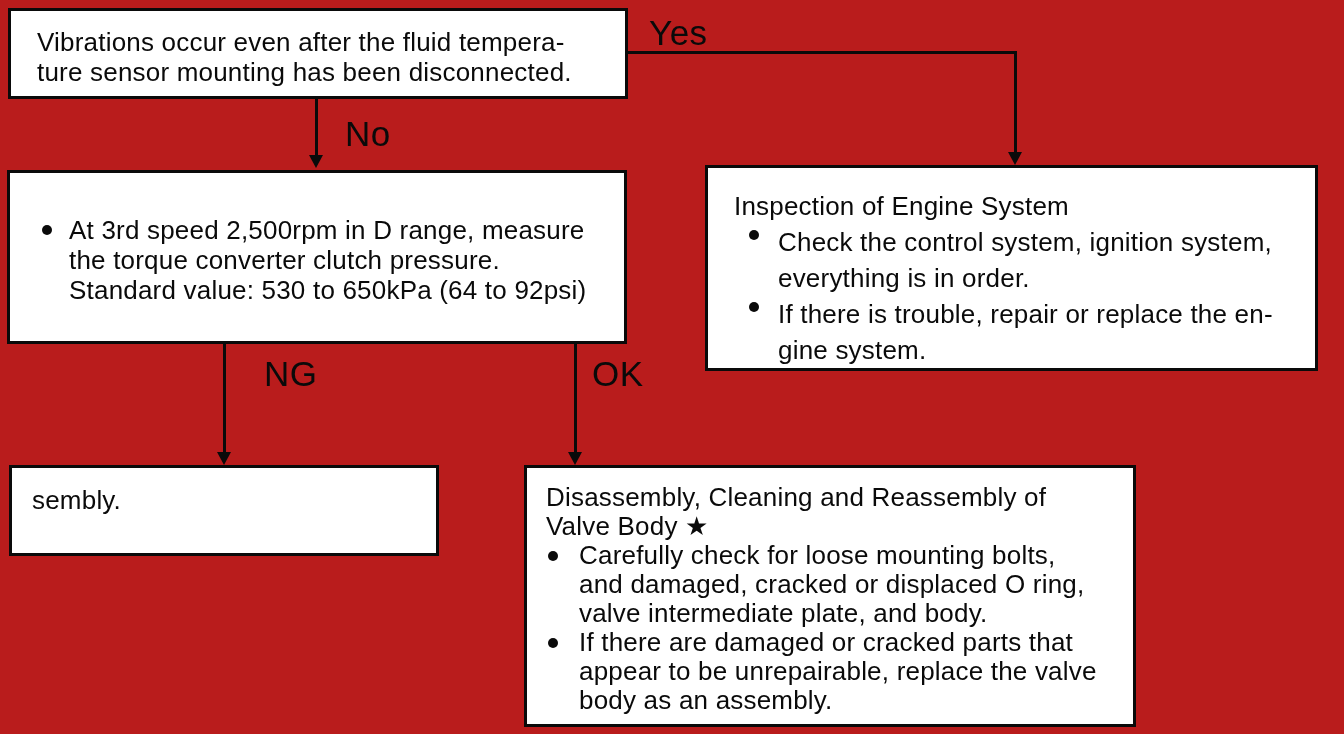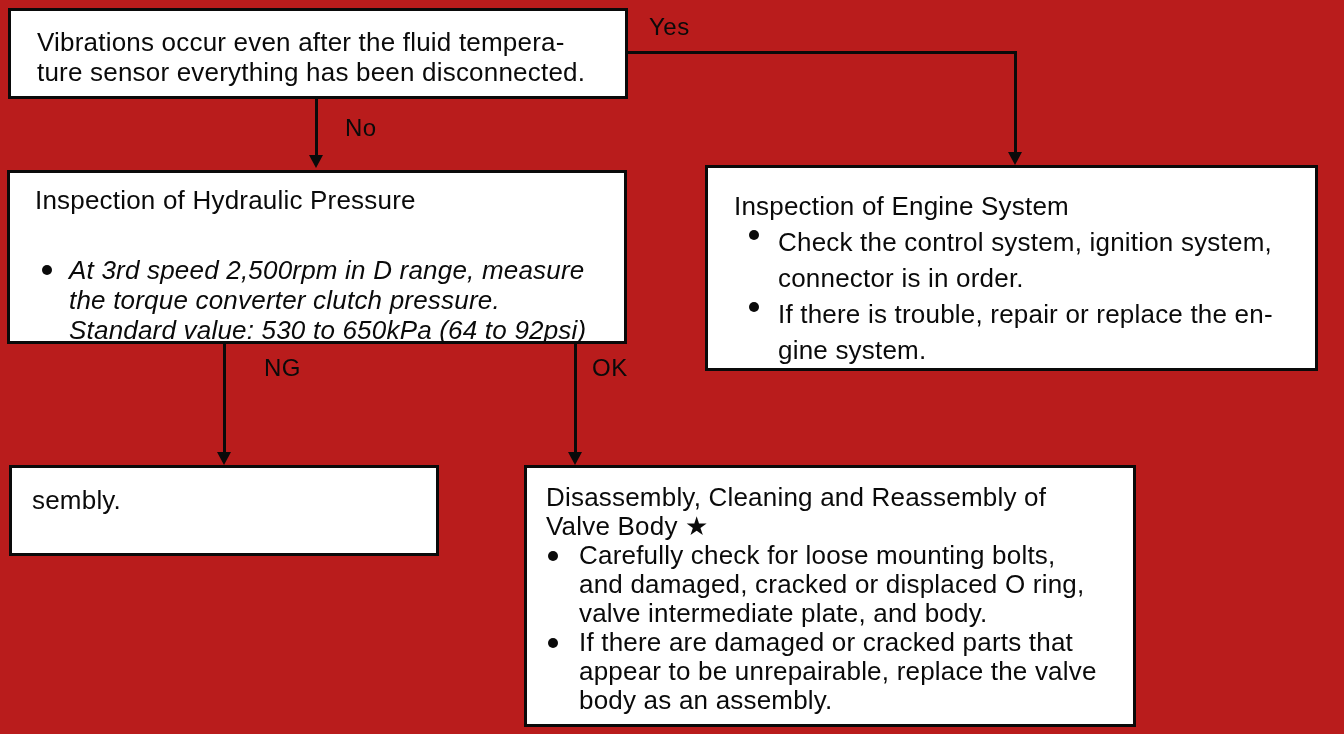--- a/index.html
+++ b/index.html
@@ -16,21 +16,21 @@
     position: absolute;
     border: 3px solid #0a0a0a;
     background: #ffffff;
     box-sizing: border-box;
   }
   .txt { font-size: 26px; line-height: 30px; letter-spacing: 0.2px; }
   .lh28 .txt, .txt.lh28 { line-height: 28px; margin-top: 8px; }
   .lh29 .txt, .txt.lh29 { line-height: 29px; }
   .lbl {
     position: absolute;
-    font-size: 24px;
+    font-size: 35px;
     letter-spacing: 0.5px;
     white-space: nowrap;
   }
   .line { position: absolute; background: #0a0a0a; }
   .arr {
     position: absolute;
     width: 0; height: 0;
     border-left: 7px solid transparent;
     border-right: 7px solid transparent;
     border-top: 13px solid #0a0a0a;
@@ -41,64 +41,63 @@
     width: 10px; height: 10px;
     border-radius: 50%;
     background: #0a0a0a;
     margin-left: 7px;
   }
   .eng .bcol { flex: 0 0 44px; }
   .eng .bcol .dot { margin-left: 15px; }
   .valve .bcol { flex: 0 0 33px; }
   .valve .bcol .dot { margin-left: 2px; }
   .btext { flex: 1; }
-  .gap-hyd { margin-top: 40px; font-style: italic; }
+  .gap-hyd { margin-top: 30px; }
 </style>
 </head>
 <body>
 
 <div class="canvas">
 
   <div class="box" style="left:8px; top:8px; width:620px; height:91px; padding:16px 0 0 26px;">
     <div class="txt">Vibrations occur even after the fluid tempera-</div>
-    <div class="txt">ture sensor everything has been disconnected.</div>
+    <div class="txt">ture sensor mounting has been disconnected.</div>
   </div>
 
   <div class="line" style="left:315px; top:99px; width:3px; height:56px;"></div>
   <div class="arr" style="left:309px; top:155px;"></div>
   <div class="lbl" style="left:333px; top:114px;margin-left:12px;">No</div>
 
   <div class="line" style="left:627px; top:51px; width:390px; height:3px;"></div>
   <div class="line" style="left:1014px; top:51px; width:3px; height:101px;"></div>
   <div class="arr" style="left:1008px; top:152px;"></div>
   <div class="lbl" style="left:649px; top:13px;">Yes</div>
 
   <div class="box" style="left:7px; top:170px; width:620px; height:174px; padding:12px 8px 0 25px;">
-    <div class="txt">Inspection of Hydraulic Pressure</div>
     <div class="bullet gap-hyd">
       <div class="bcol">
           <div class="dot"></div>
         </div>
       <div class="btext">
         <div class="txt">At 3rd speed 2,500rpm in D range, measure</div>
         <div class="txt">the torque converter clutch pressure.</div>
         <div class="txt">Standard value: 530 to 650kPa (64 to 92psi)</div>
       </div>
     </div>
   </div>
 
   <div class="box eng lh28" style="left:705px; top:165px; width:613px; height:206px; padding:16px 6px 0 26px;">
     <div class="txt lh28">Inspection of Engine System</div>
     <div class="bullet">
       <div class="bcol">
           <div class="dot"></div>
         </div>
       <div class="btext">
         <div class="txt lh28">Check the control system, ignition system,</div>
-        <div class="txt lh28">connector is in order.</div>
+        <div class="txt lh28">everything is in order.</div>
       </div>
     </div>
     <div class="bullet">
       <div class="bcol">
           <div class="dot"></div>
         </div>
       <div class="btext">
         <div class="txt lh28">If there is trouble, repair or replace the en-</div>
         <div class="txt lh28">gine system.</div>
       </div>

